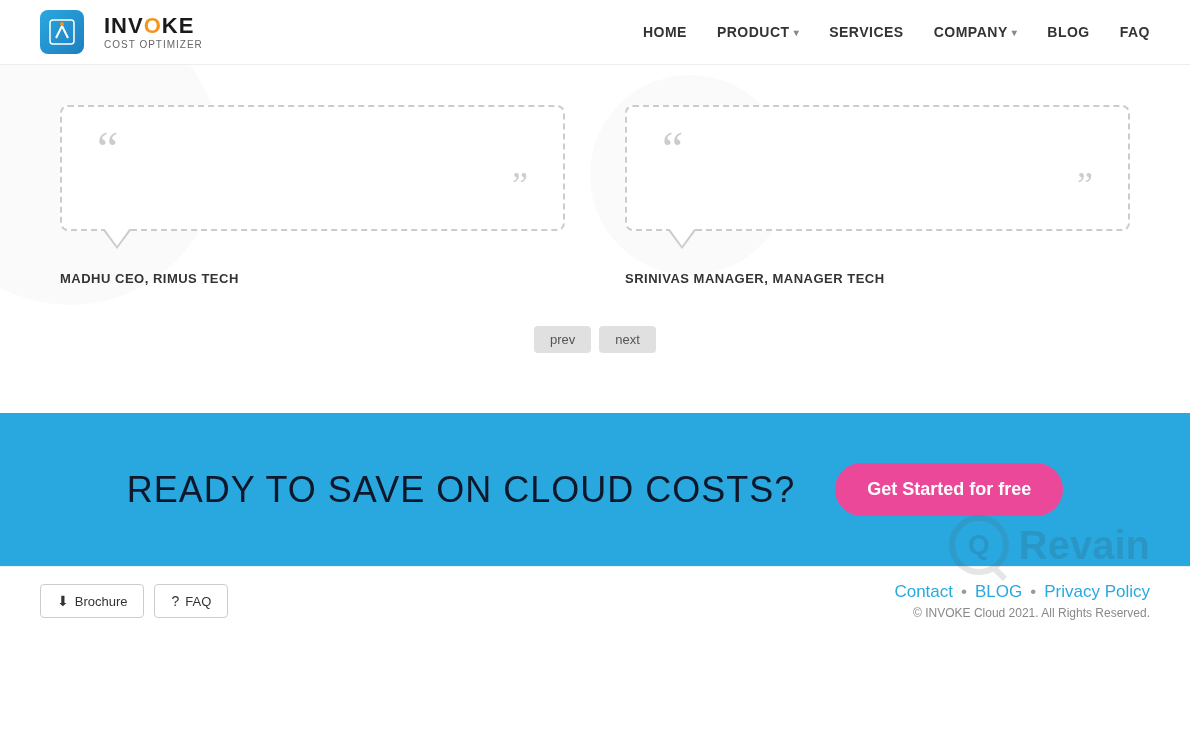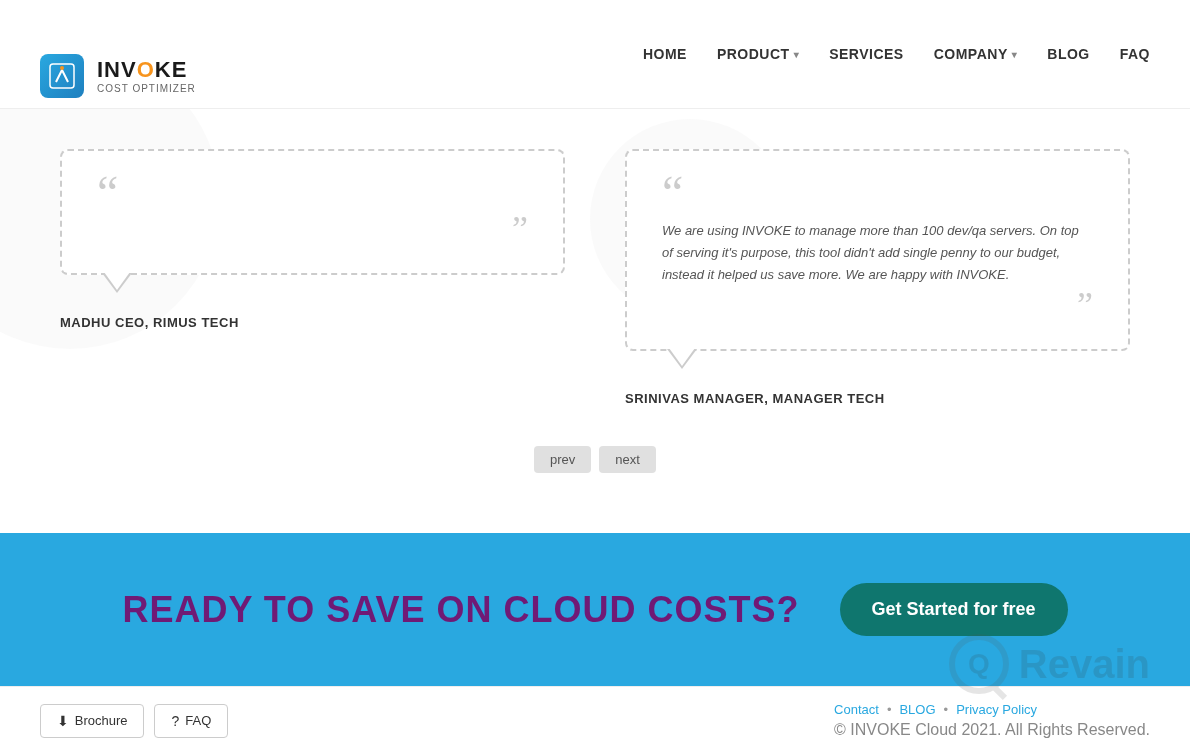--- a/index.html
+++ b/index.html
@@ -9,21 +9,21 @@
     nav {
       display: flex;
       align-items: center;
       justify-content: space-between;
       padding: 10px 40px;
       background: #fff;
       border-bottom: 1px solid #eee;
       position: relative;
       z-index: 10;
     }
-    .logo-area { display: flex; align-items: center; gap: 13px; margin-top: 44px; }
+    .logo-area { display: flex; align-items: center; gap: 20px; }
     .logo-icon {
       width: 44px; height: 44px;
       background: linear-gradient(135deg, #29a8e0, #1e7fbf);
       border-radius: 8px;
       display: flex; align-items: center; justify-content: center;
       color: #fff; font-size: 18px; font-weight: bold;
     }
     .logo-text { display: flex; flex-direction: column; line-height: 1.1; }
     .logo-name { font-size: 22px; font-weight: bold; color: #1a1a1a; letter-spacing: 1px; }
     .logo-name span { color: #f7941d; }
@@ -135,27 +135,27 @@
     .cta-section {
       background: #29a8e0;
       padding: 50px 60px;
       display: flex;
       align-items: center;
       justify-content: center;
       gap: 40px;
     }
     .cta-title {
       font-size: 36px;
-      font-weight: 700;
-      color: #701a75;
+      font-weight: 400;
+      color: #0f172a;
       letter-spacing: 1px;
       text-transform: uppercase;
     }
     .cta-btn {
-      background: #0f766e;
+      background: #ec4899;
       color: #fff;
       border: none;
       border-radius: 30px;
       padding: 16px 32px;
       font-size: 18px;
       font-weight: bold;
       cursor: pointer;
       white-space: nowrap;
     }
 
@@ -175,24 +175,24 @@
       padding: 8px 16px;
       border: 1px solid #ccc;
       border-radius: 4px;
       background: #fff;
       font-size: 13px;
       color: #333;
       cursor: pointer;
     }
     .footer-icon { font-size: 14px; }
     .footer-right { text-align: right; }
-    .footer-links { display: flex; gap: 8px; align-items: center; font-size: 13px; color: #555; }
+    .footer-links { display: flex; gap: 8px; align-items: center; font-size: 17px; color: #555; }
     .footer-link { color: #29a8e0; text-decoration: none; cursor: pointer; }
     .footer-dot { color: #999; }
-    .footer-copyright { font-size: 16px; color: #888; margin-top: 4px; }
+    .footer-copyright { font-size: 12px; color: #888; margin-top: 4px; }
 
     
     .revain-watermark {
       position: absolute;
       right: 40px;
       bottom: 60px;
       opacity: 0.15;
       font-size: 40px;
       font-weight: bold;
       color: #333;
@@ -262,21 +262,20 @@
       <div class="quote-box">
         <div class="open-quote">“</div>
         <div class="close-quote">”</div>
       </div>
       <div class="author-name">MADHU CEO, RIMUS TECH</div>
     </div>
 
     <div class="testimonial-card">
       <div class="quote-box">
         <div class="open-quote">“</div>
-        <p class="quote-text">We are using INVOKE to manage more than 100 dev/qa servers. On top of serving it's purpose, this tool didn't add single penny to our budget, instead it helped us save more. We are happy with INVOKE.</p>
         <div class="close-quote">”</div>
       </div>
       <div class="author-name">SRINIVAS MANAGER, MANAGER TECH</div>
     </div>
   </div>
 
   <div class="pagination-area">
     <button class="page-btn">prev</button>
     <button class="page-btn">next</button>
   </div>

